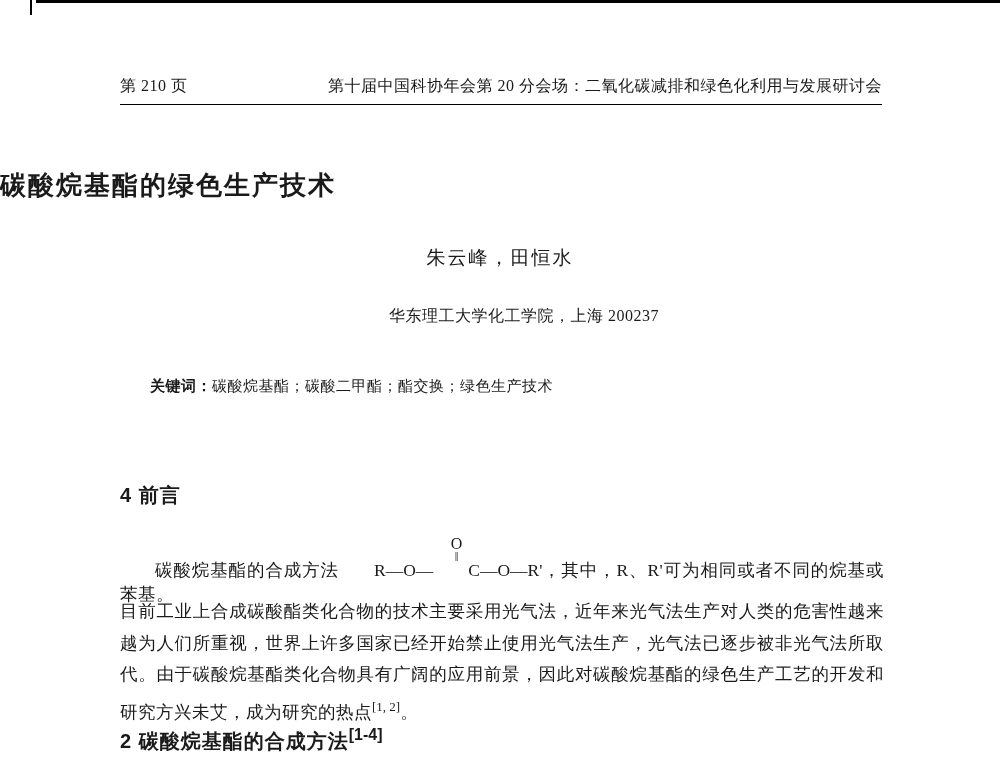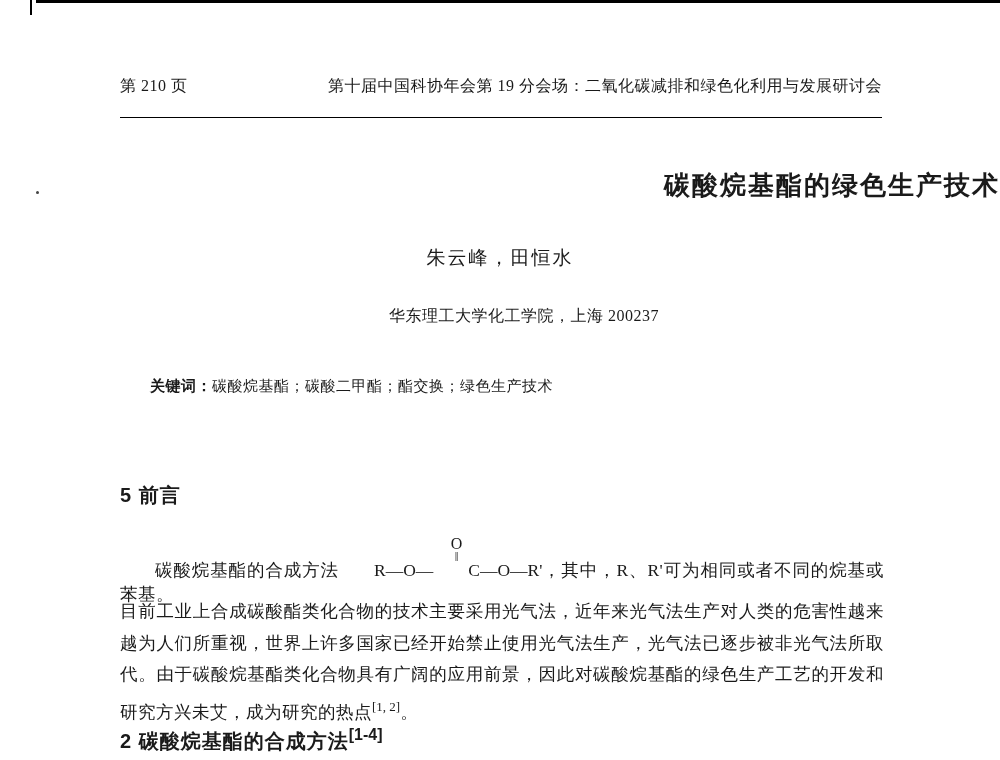--- a/index.html
+++ b/index.html
@@ -16,26 +16,26 @@
   
   .artifact-top { position:absolute; top:0; left:36px; right:0; height:3px; background:#000; }
   .artifact-left { position:absolute; top:0; left:30px; width:2px; height:15px; background:#000; }
   .artifact-dot { position:absolute; top:191px; left:36px; width:3px; height:3px; background:#444; border-radius:50%; }
 
   
   .header {
     position:absolute; top:76px; left:120px; right:118px;
     display:flex; justify-content:space-between; align-items:baseline;
     font-size:16px; letter-spacing:0.5px;
-    padding-bottom:20px; border-bottom:1.6px solid #000;
+    padding-bottom:7px; border-bottom:1.6px solid #000;
   }
 
   .title {
     position:absolute; top:168px; left:0; width:100%;
-    text-align:right;
+    text-align:left;
     font-family:"Liberation Sans","DejaVu Sans",sans-serif;
     font-weight:700; font-size:26px; letter-spacing:2px;
   }
   .authors {
     position:absolute; top:245px; left:0; width:100%;
     text-align:center; font-size:19px; letter-spacing:2px;
   }
   .affiliation {
     position:absolute; top:306px; left:0; width:100%;
     text-align:center; font-size:16px; letter-spacing:0.5px;margin-left:24px;
@@ -82,34 +82,34 @@
 <body>
 
 <div class="page">
 
   <div class="artifact-top"></div>
   <div class="artifact-left"></div>
   <div class="artifact-dot"></div>
 
   <div class="header">
     <span>第 210 页</span>
-    <span>第十届中国科协年会第 19 分会场：二氧化碳减排和绿色化利用与发展研讨会</span>
+    <span>第十届中国科协年会第 20 分会场：二氧化碳减排和绿色化利用与发展研讨会</span>
   </div>
 
   <h1 class="title">碳酸烷基酯的绿色生产技术</h1>
 
   <div class="authors">朱云峰，田恒水</div>
 
   <div class="affiliation">华东理工大学化工学院，上海 200237</div>
 
   <div class="abstract-block">
     <p><span class="lbl">关键词：</span><span>碳酸烷基酯；碳酸二甲酯；酯交换；绿色生产技术</span></p>
   </div>
 
-  <h2 class="sec-heading sec1">5 前言</h2>
+  <h2 class="sec-heading sec1">4 前言</h2>
 
   <p class="para formula-para"><span>碳酸烷基酯的合成方法</span><span class="formula"><span>R—O—</span><span class="cstack"><span class="cabove">
             <span>O</span>
             <span class="cbond">‖</span>
           </span><span>C</span></span><span>—O—R'</span></span><span>，其中，R、R'可为相同或者不同的烷基或苯基。</span></p>
 
   <p class="para body-para"><span>目前工业上合成碳酸酯类化合物的技术主要采用光气法，近年来光气法生产对人类的危害性越来越为人们所重视，世界上许多国家已经开始禁止使用光气法生产，光气法已逐步被非光气法所取代。由于碳酸烷基酯类化合物具有广阔的应用前景，因此对碳酸烷基酯的绿色生产工艺的开发和研究方兴未艾，成为研究的热点</span><sup class="ref">[1, 2]</sup><span>。</span></p>
 
   <h2 class="sec-heading sec2"><span>2 碳酸烷基酯的合成方法</span><sup class="ref">[1-4]</sup></h2>
 

